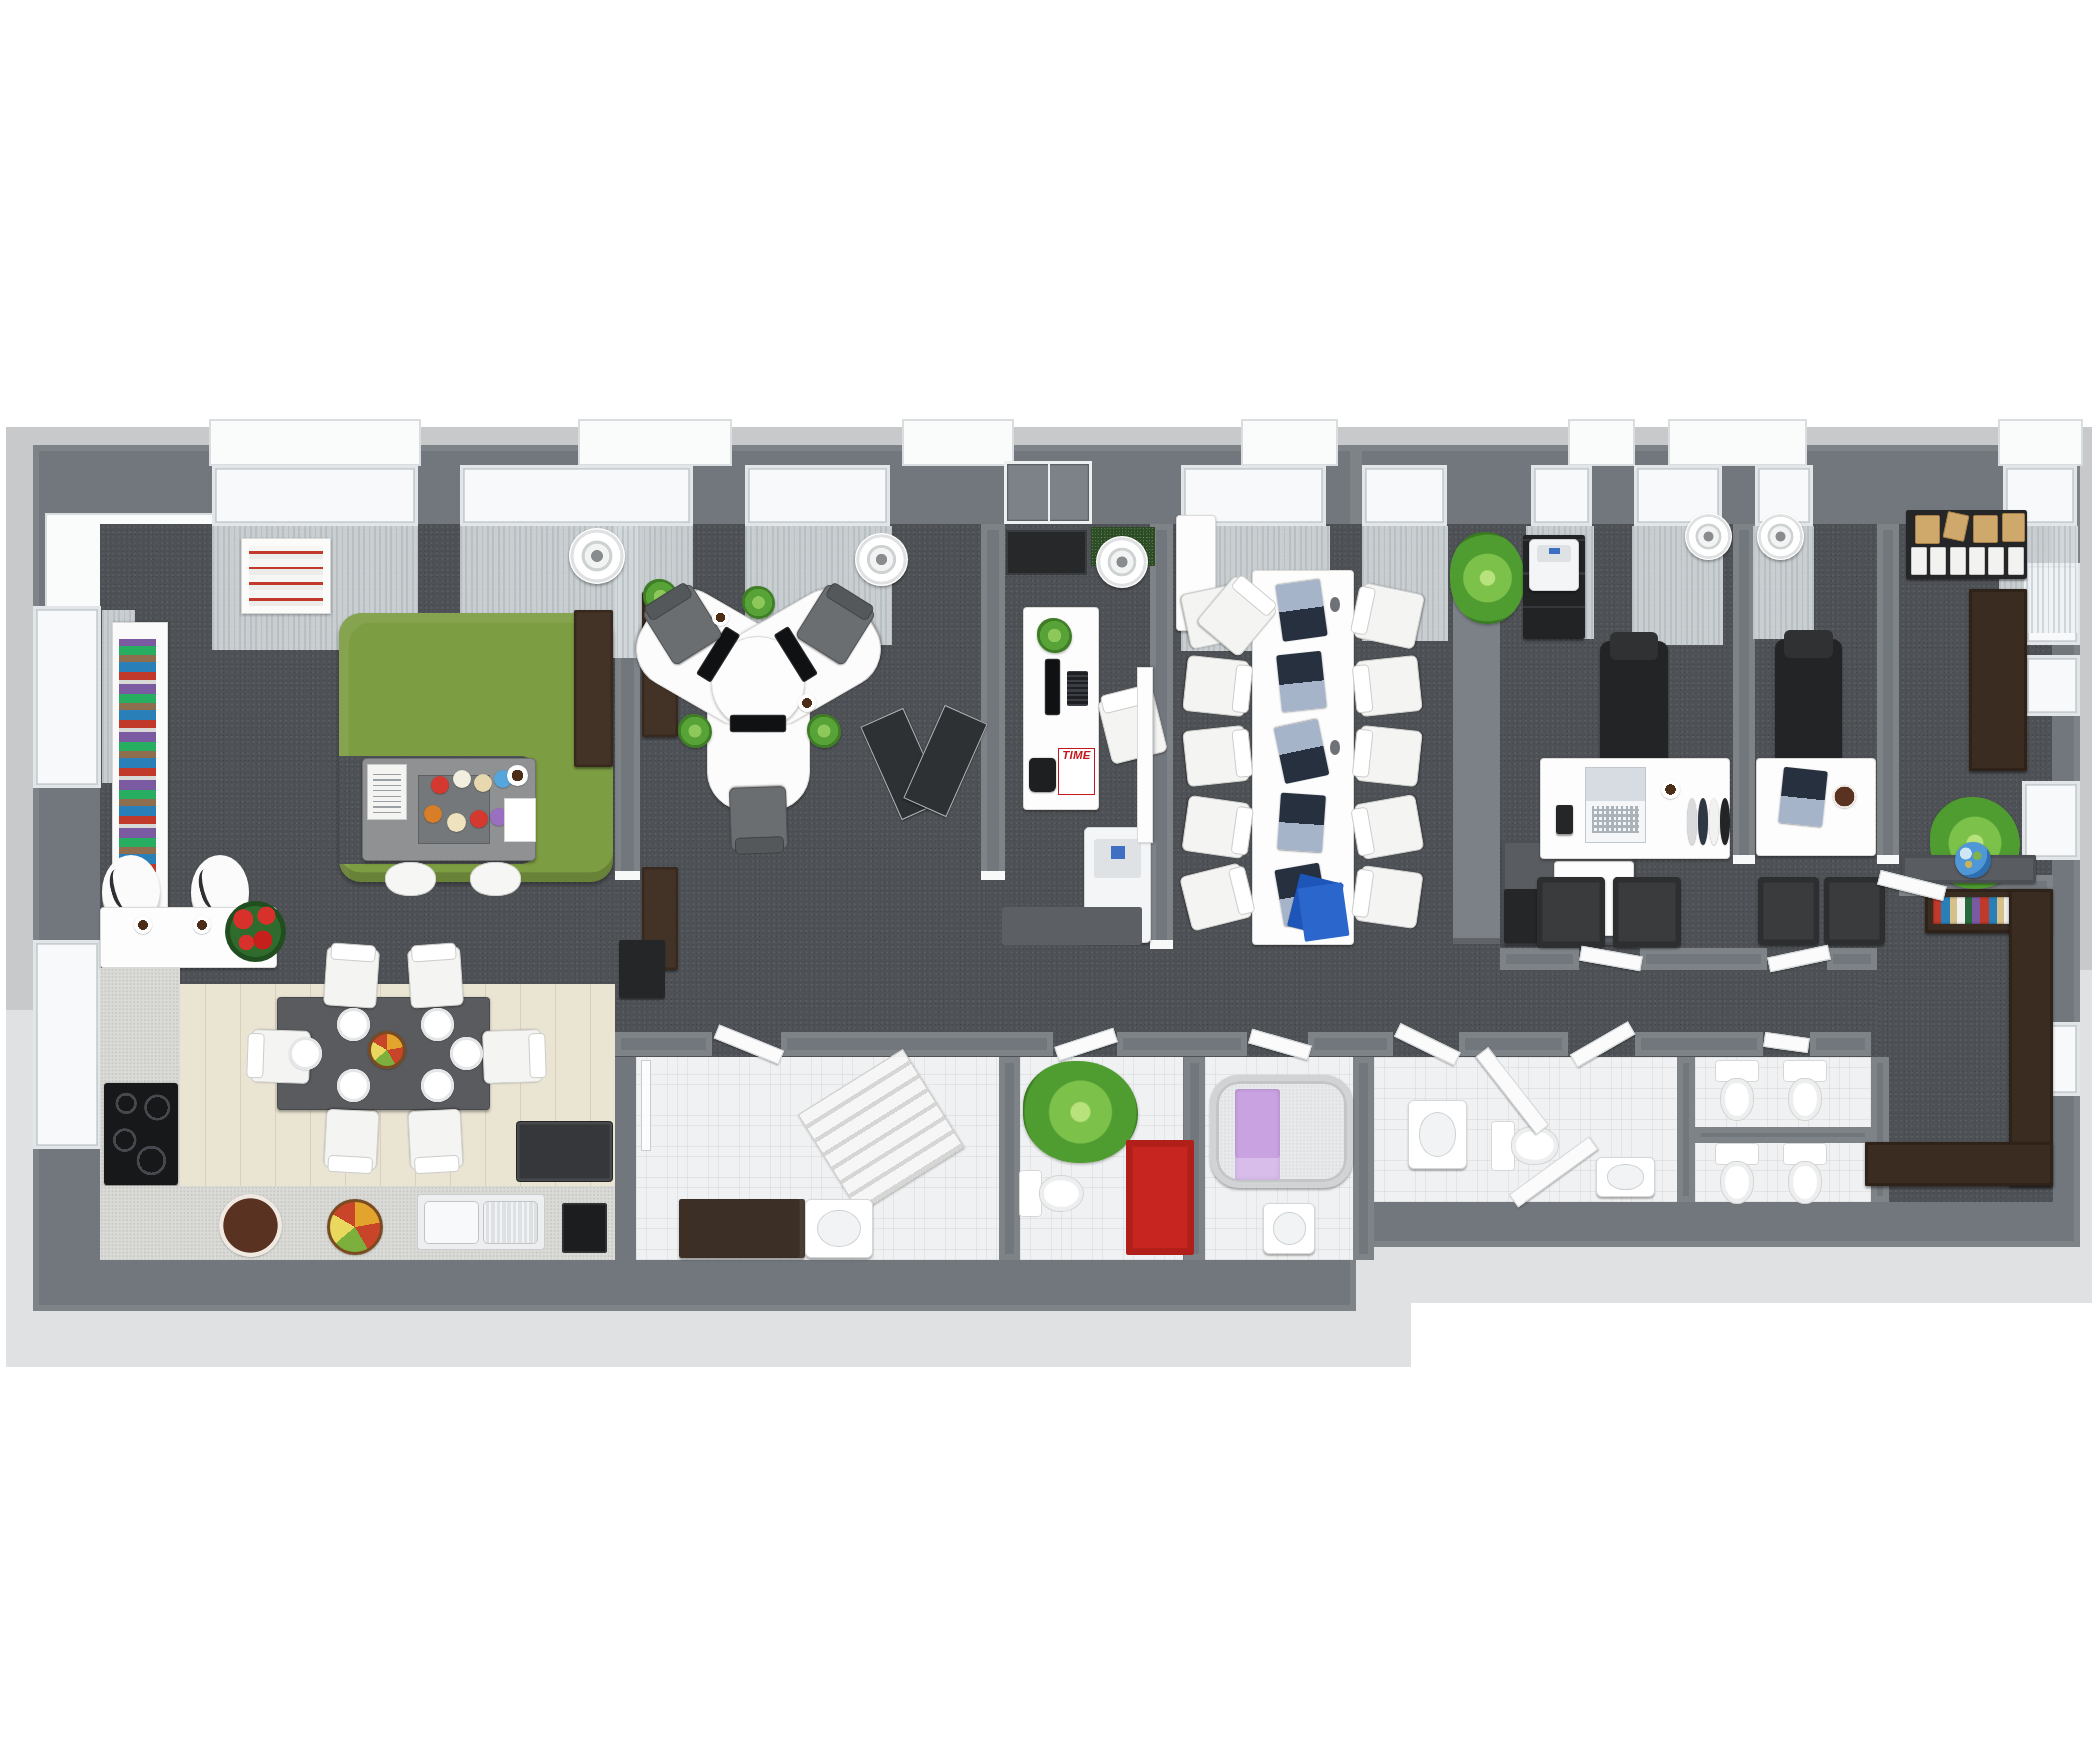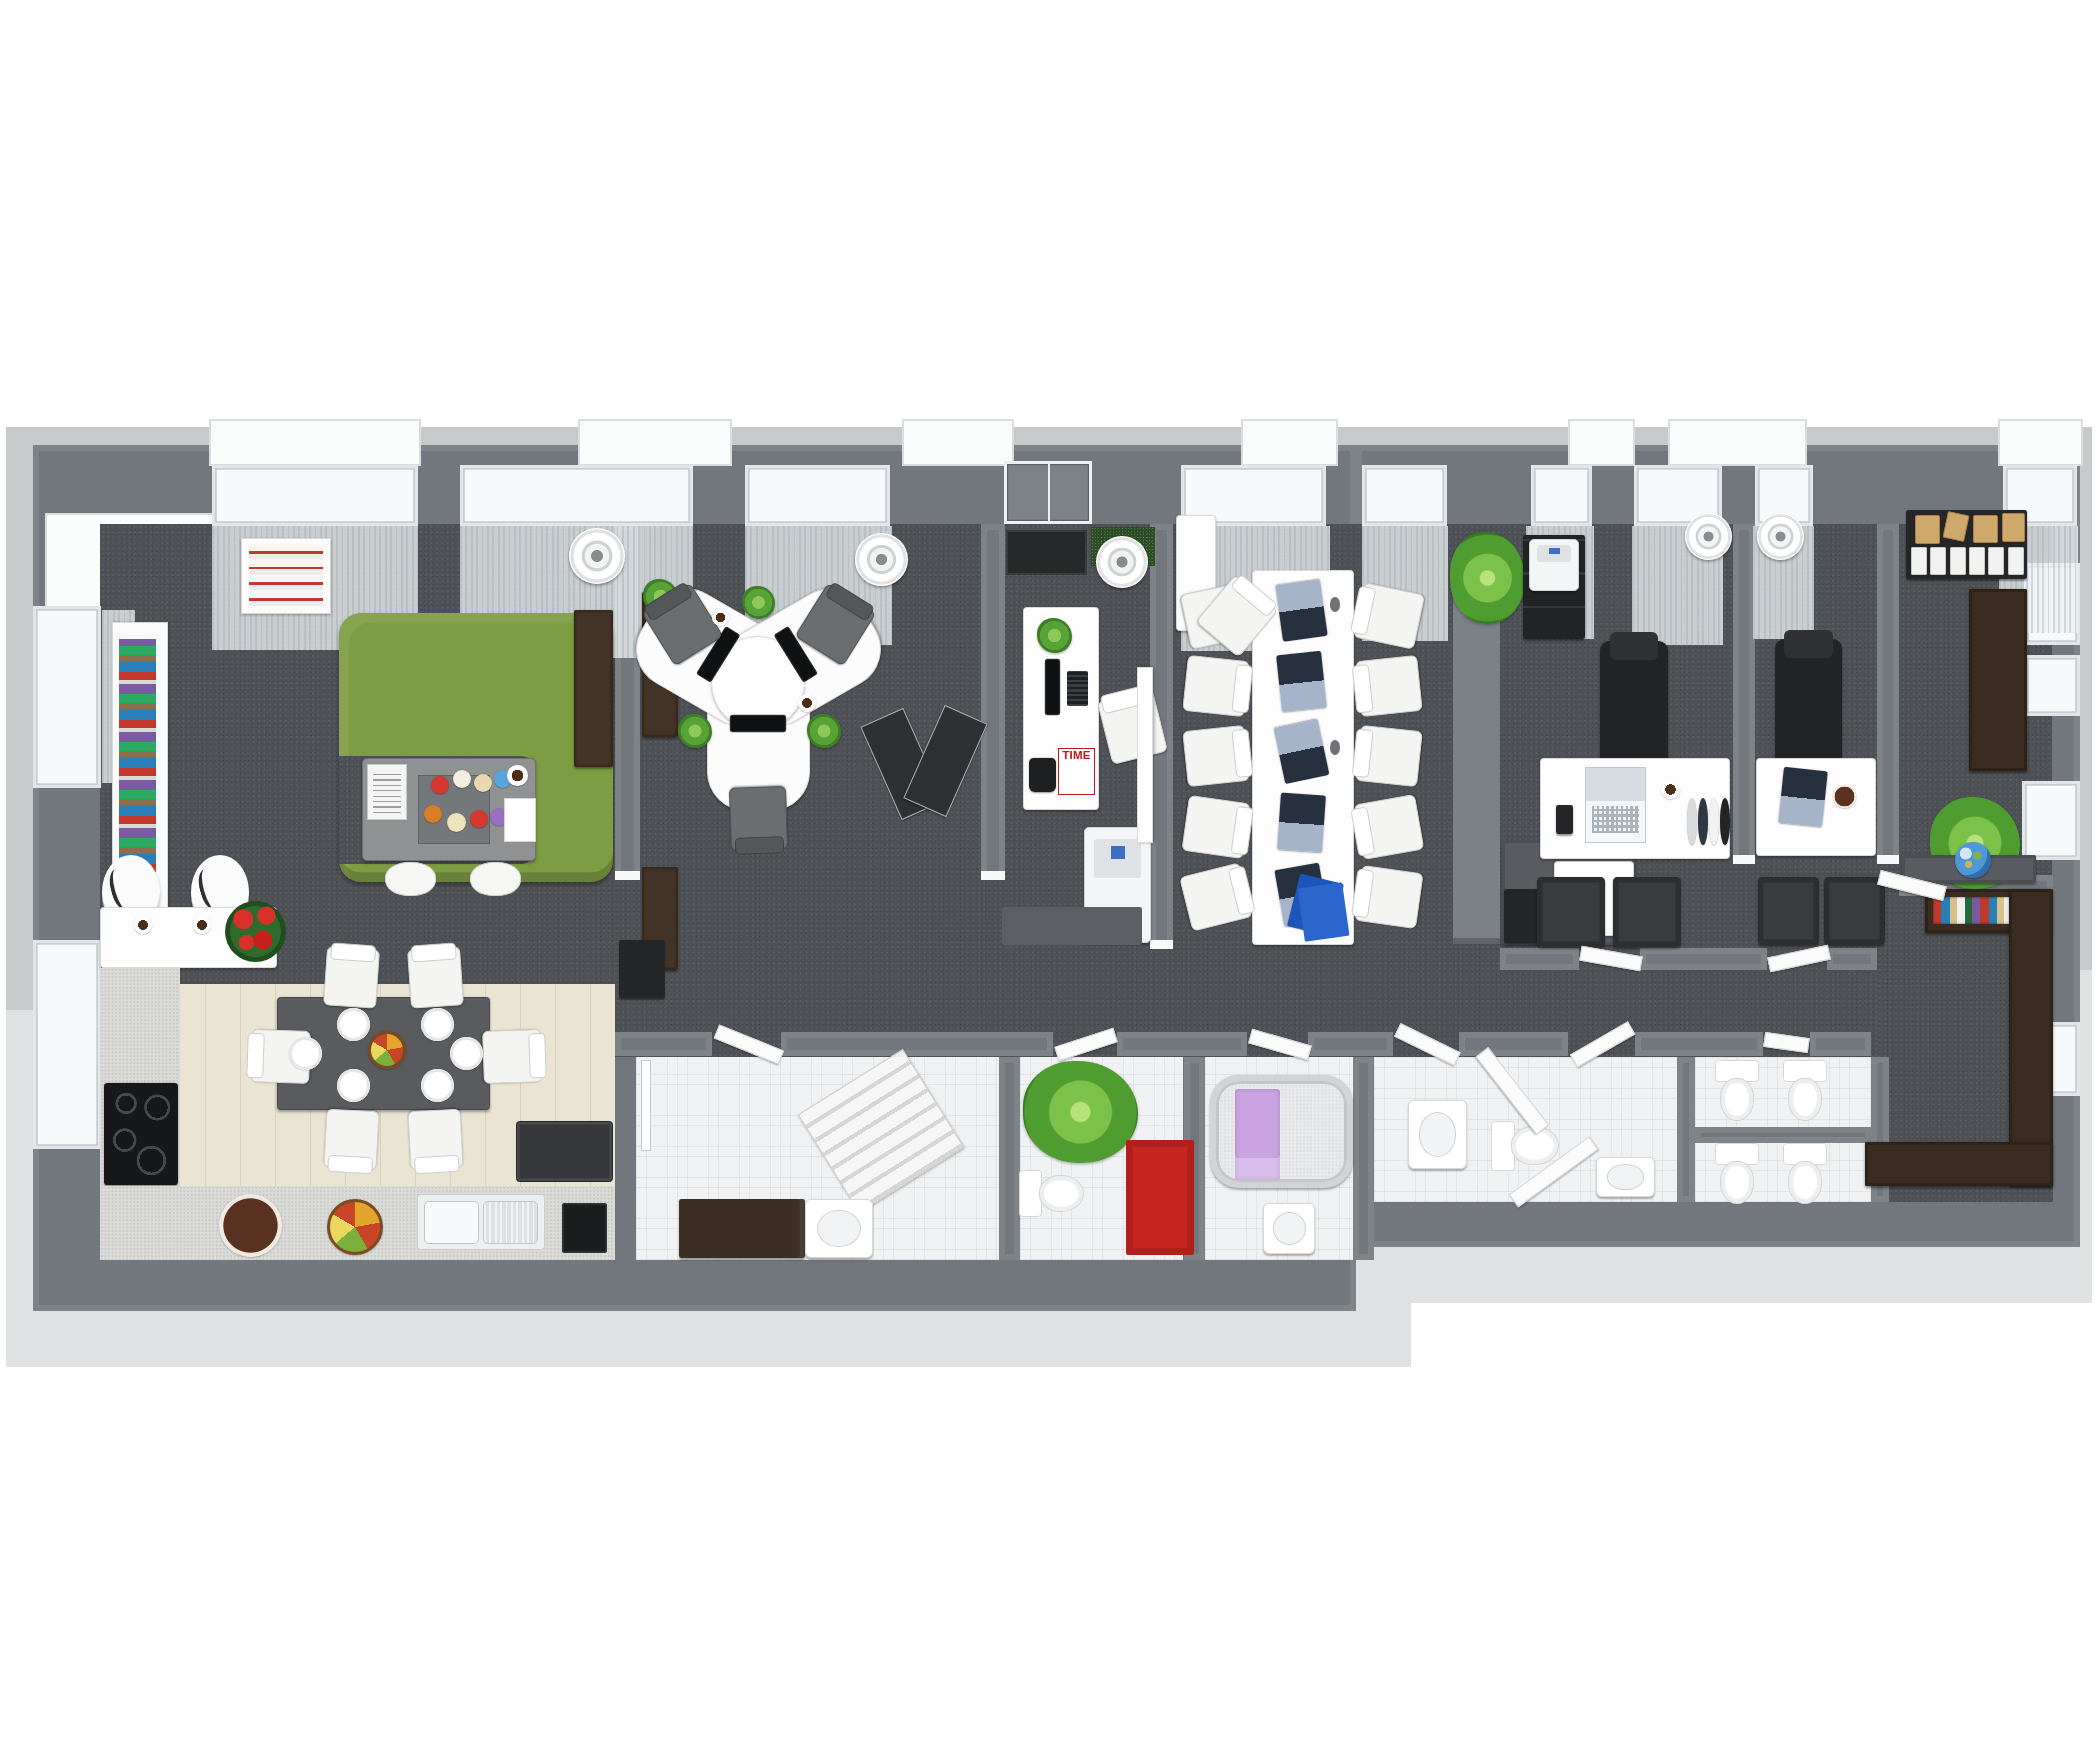--- a/index.html
+++ b/index.html
@@ -159,21 +159,21 @@
     transform-origin:50% 0;box-shadow:0 1.8px 2.4px rgba(0,0,0,.3);}
   .k-ycenter{background:#fdfdfd;border:1.2px solid #dcdcda;border-radius:50%;box-shadow:0 1.2px 2.4px rgba(0,0,0,.25);}
   
   .time-mag{position:absolute;left:1058px;top:748px;width:35px;height:45px;background:#ffffff;
     border:1.8px solid #c5161d;display:flex;align-items:flex-start;justify-content:center;
     color:#c5161d;font-weight:bold;font-size:11.5px;letter-spacing:0.3px;z-index:30;}
 </style>
 </head>
 <body>
 
-<div id="plan" style="transform: scale(1);">
+<div id="plan" style="transform: scale(1); font-style: italic;">
   <div class="it k-skirt" style="left: 6px; top: 427px; width: 1405px; height: 940px;"></div>
     <div class="it k-skirt" style="left: 1411px; top: 427px; width: 681px; height: 876px;"></div>
     <div class="it k-wall" style="left: 33px; top: 445px; width: 1323px; height: 866px;"></div>
     <div class="it k-wall" style="left: 1356px; top: 445px; width: 724px; height: 802px;"></div>
     <div class="it k-bay" style="left: 209px; top: 419px; width: 212px; height: 47px;"></div>
     <div class="it k-bay" style="left: 578px; top: 419px; width: 154px; height: 47px;"></div>
     <div class="it k-bay" style="left: 902px; top: 419px; width: 112px; height: 47px;"></div>
     <div class="it k-bay" style="left: 1241px; top: 419px; width: 97px; height: 47px;"></div>
     <div class="it k-bay" style="left: 1568px; top: 419px; width: 67px; height: 47px;"></div>
     <div class="it k-bay" style="left: 1668px; top: 419px; width: 139px; height: 47px;"></div>

